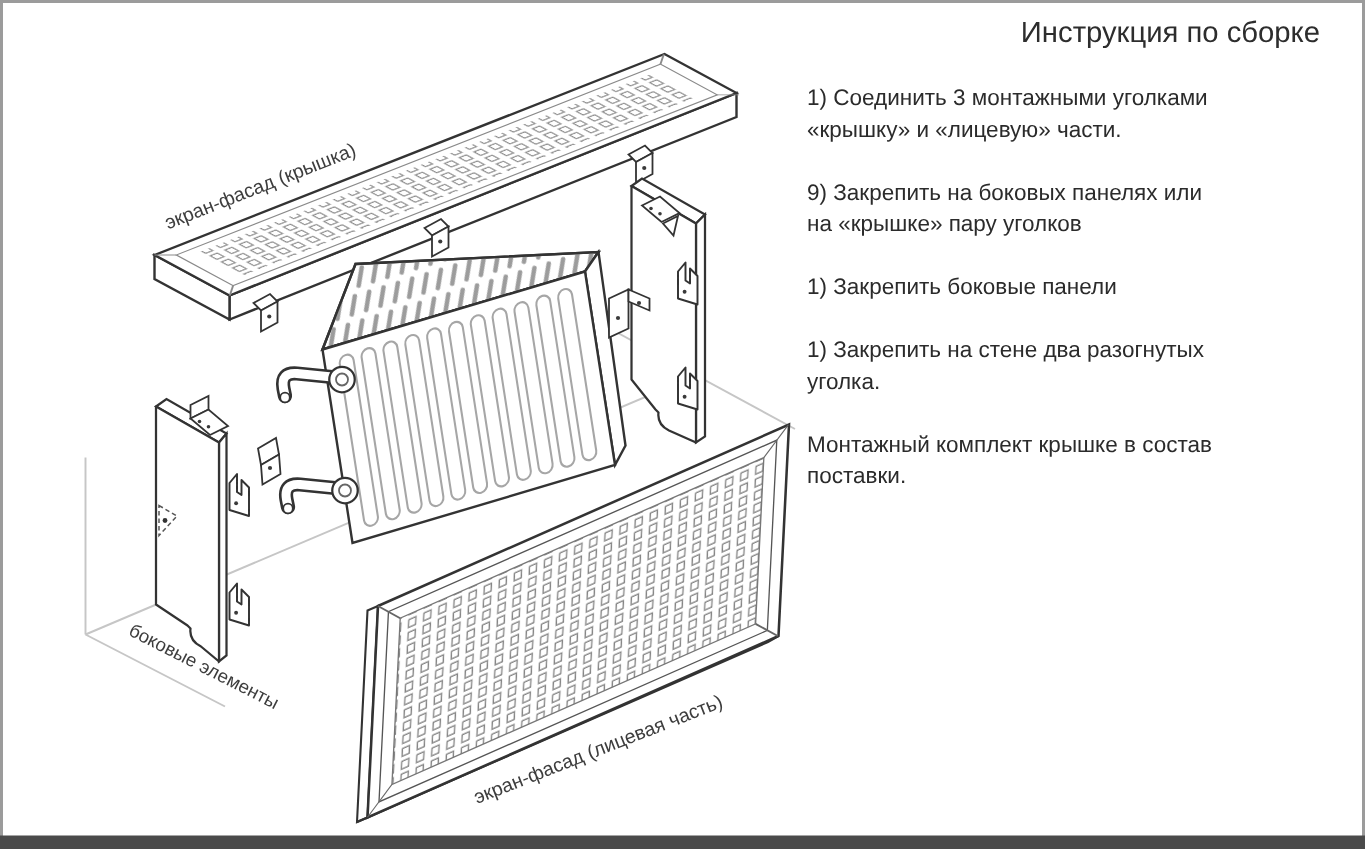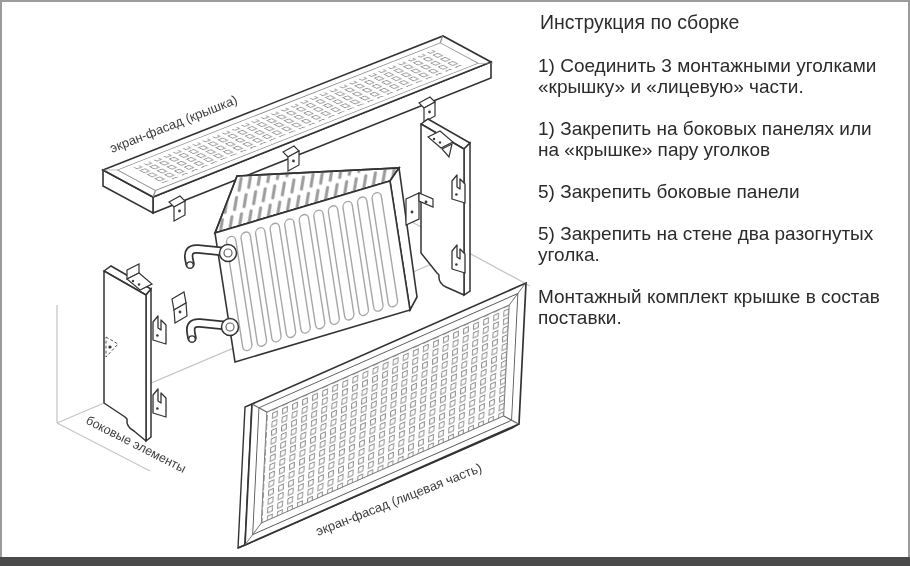--- a/index.html
+++ b/index.html
@@ -1,23 +1,23 @@
 <!DOCTYPE html>
 <html><head>
 <meta charset="utf-8">
 <style>
   html,body{margin:0;padding:0;background:#e8e8e8;}
   .page{position:relative;width:910px;height:566px;background:#ffffff;overflow:hidden;
         font-family:"Liberation Sans",sans-serif;}
   .frame{position:absolute;inset:0;border:2px solid #9b9b9b;border-bottom:none;pointer-events:none;z-index:30;}
   .bottombar{position:absolute;left:0;right:0;bottom:0;height:9px;background:#4a4a4a;z-index:31;}
-  .title{position:absolute;left:540px;top:11px;width:340px;text-align:left;
+  .title{position:absolute;left:540px;top:11px;width:340px;text-align:right;
          font-size:19.5px;color:#2d2d2d;}
   .col{position:absolute;left:538px;top:55px;width:372px;}
-  .col p{margin:0 0 21px 0;font-size:19px;line-height:21px;color:#2b2b2b;white-space:pre-line;}
+  .col p{margin:0 0 21px 0;font-size:15px;line-height:21px;color:#2b2b2b;white-space:pre-line;}
   .signature{position:absolute;left:852px;top:543px;width:54px;text-align:right;
              font-family:"Liberation Serif",serif;font-style:italic;font-size:13px;color:#5b5227;margin-top:24px;}
   svg text{font-family:"Liberation Sans",sans-serif;fill:#3d3d3d;}
 </style>
 </head>
 <body>
 
 <div class="page">
 
   <svg class="diagram" width="535" height="557" viewBox="0 0 535 557" style="position:absolute;left:0;top:0;">
@@ -160,24 +160,24 @@
     <text transform="translate(112,153) rotate(-21.5)" font-size="13">экран-фасад (крышка)</text>
     <text transform="translate(85,423) rotate(27)" font-size="12.5">боковые элементы</text>
     <text transform="translate(318,536) rotate(-21.5)" font-size="13">экран-фасад (лицевая часть)</text>
   </svg>
 
   <div class="title">Инструкция по сборке</div>
 
   <div class="col">
     <p>1) Соединить 3 монтажными уголками
 «крышку» и «лицевую» части.</p>
-    <p>1) Закрепить на боковых панелях или
+    <p>9) Закрепить на боковых панелях или
 на «крышке» пару уголков</p>
-    <p>5) Закрепить боковые панели</p>
-    <p>5) Закрепить на стене два разогнутых
+    <p>1) Закрепить боковые панели</p>
+    <p>1) Закрепить на стене два разогнутых
 уголка.</p>
     <p>Монтажный комплект крышке в состав
 поставки.</p>
   </div>
 
   <div class="signature">ЭкранР</div>
 
   <div class="frame"></div>
   <div class="bottombar"></div>
 </div>

